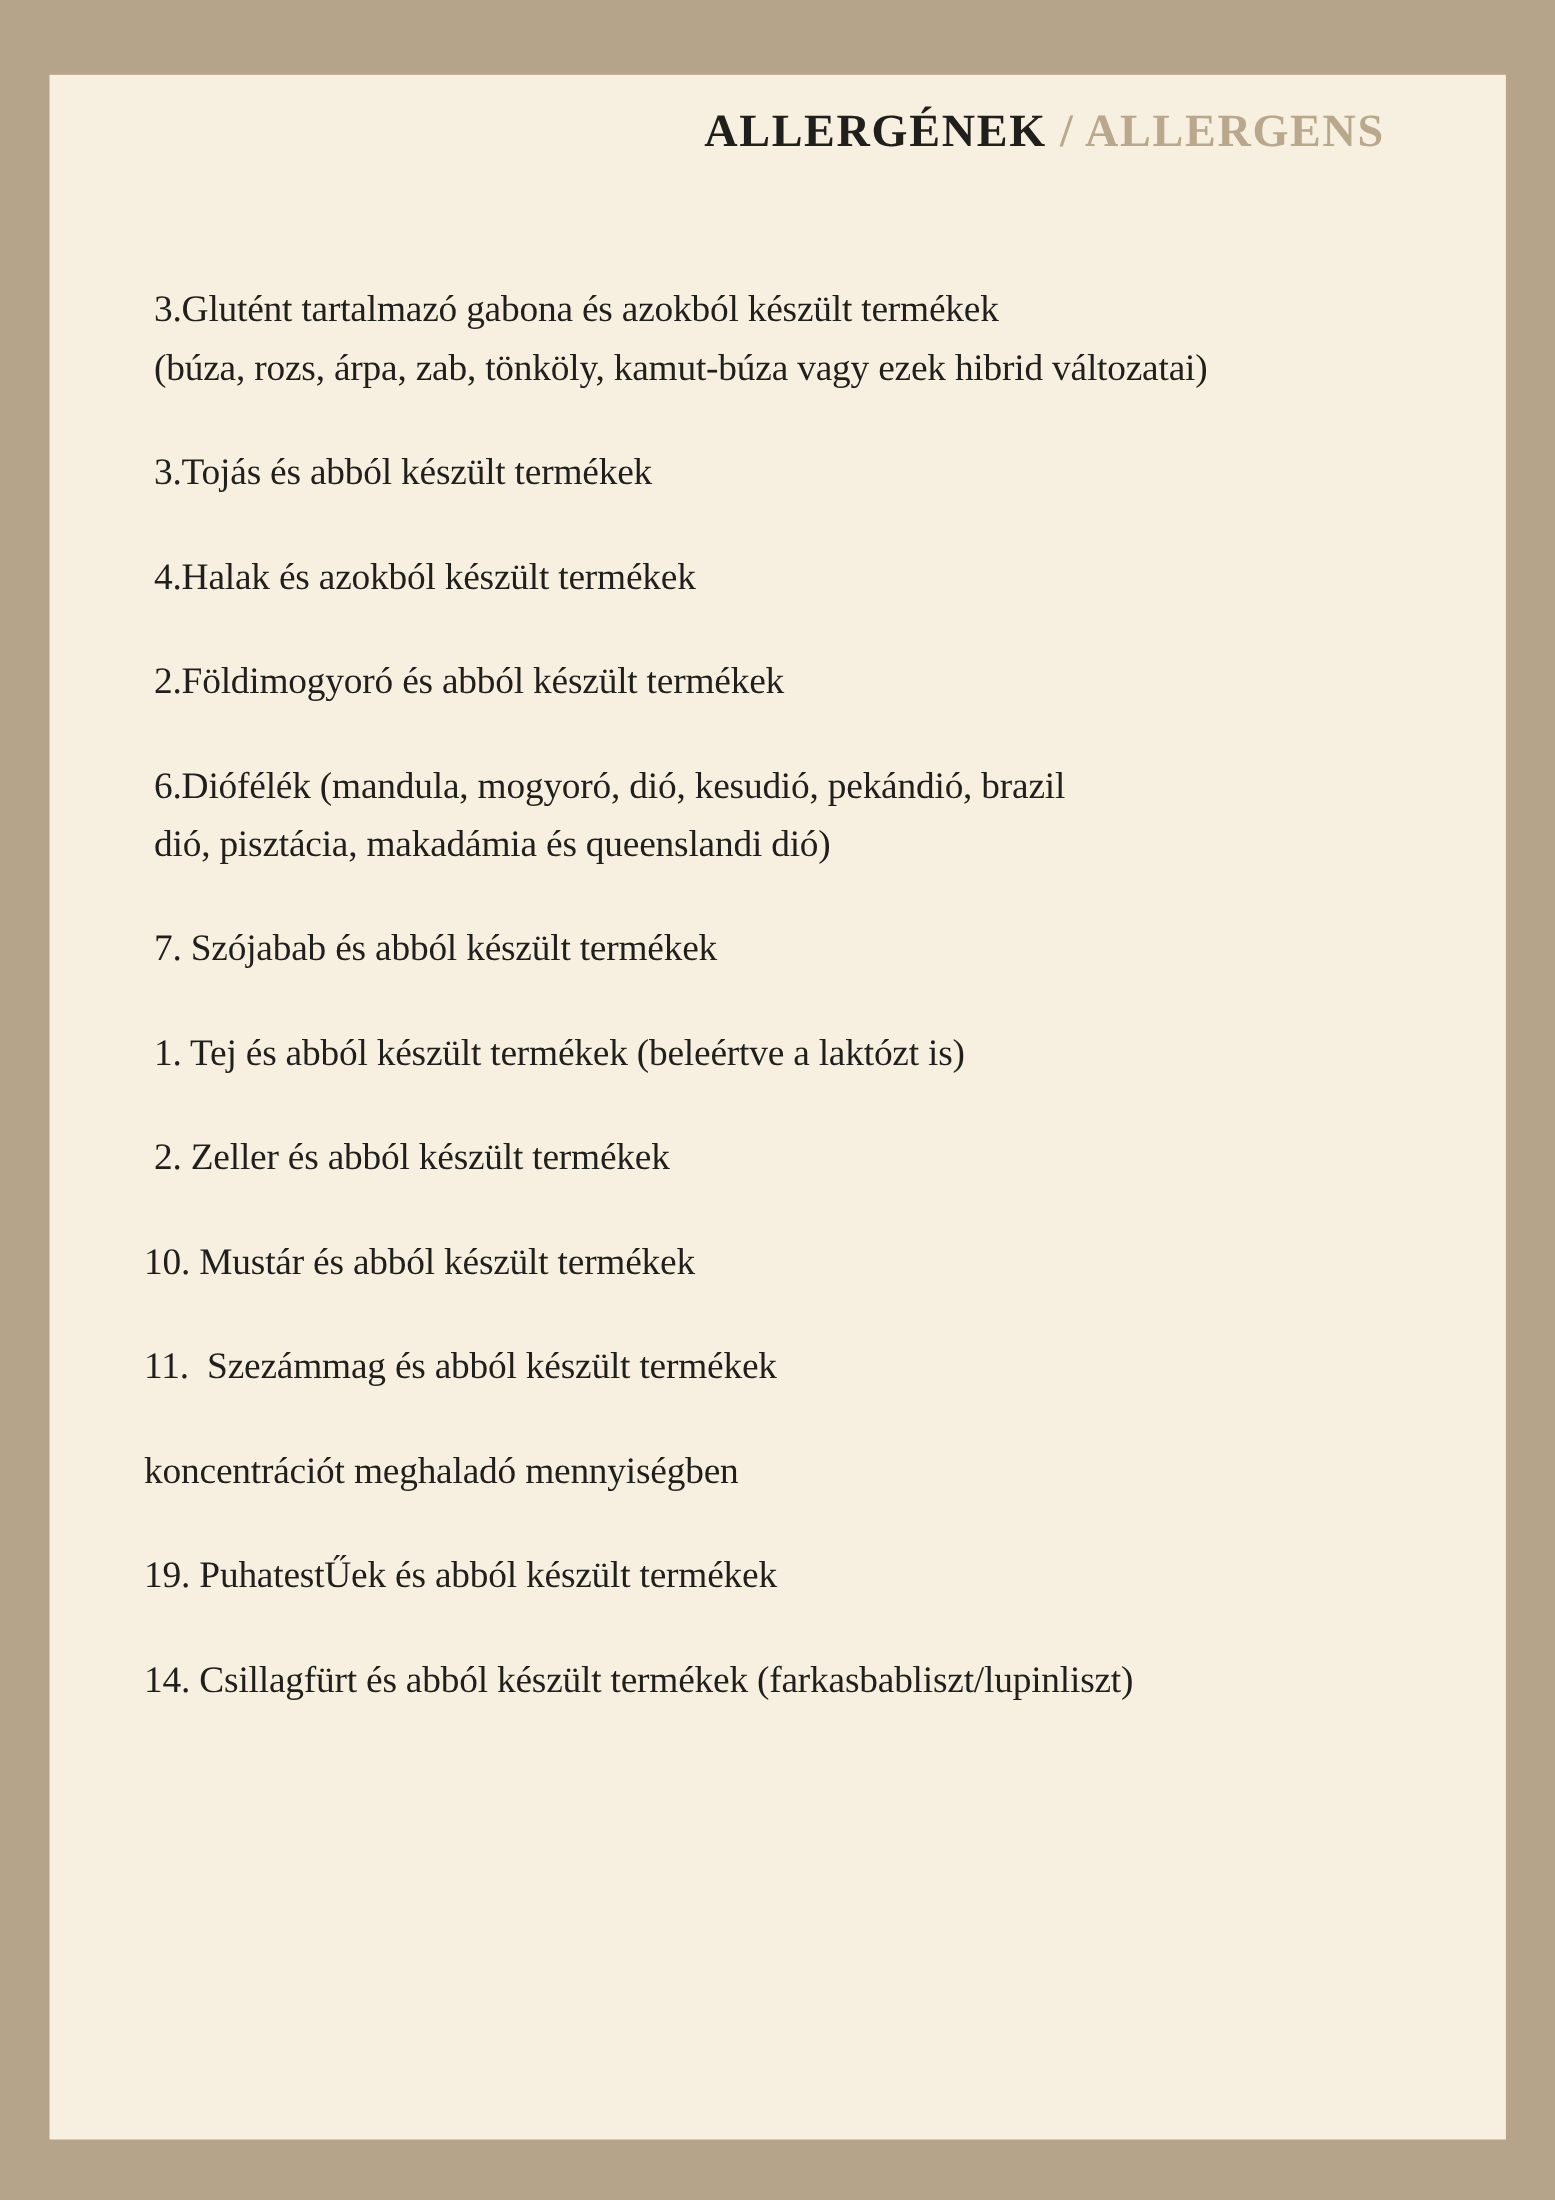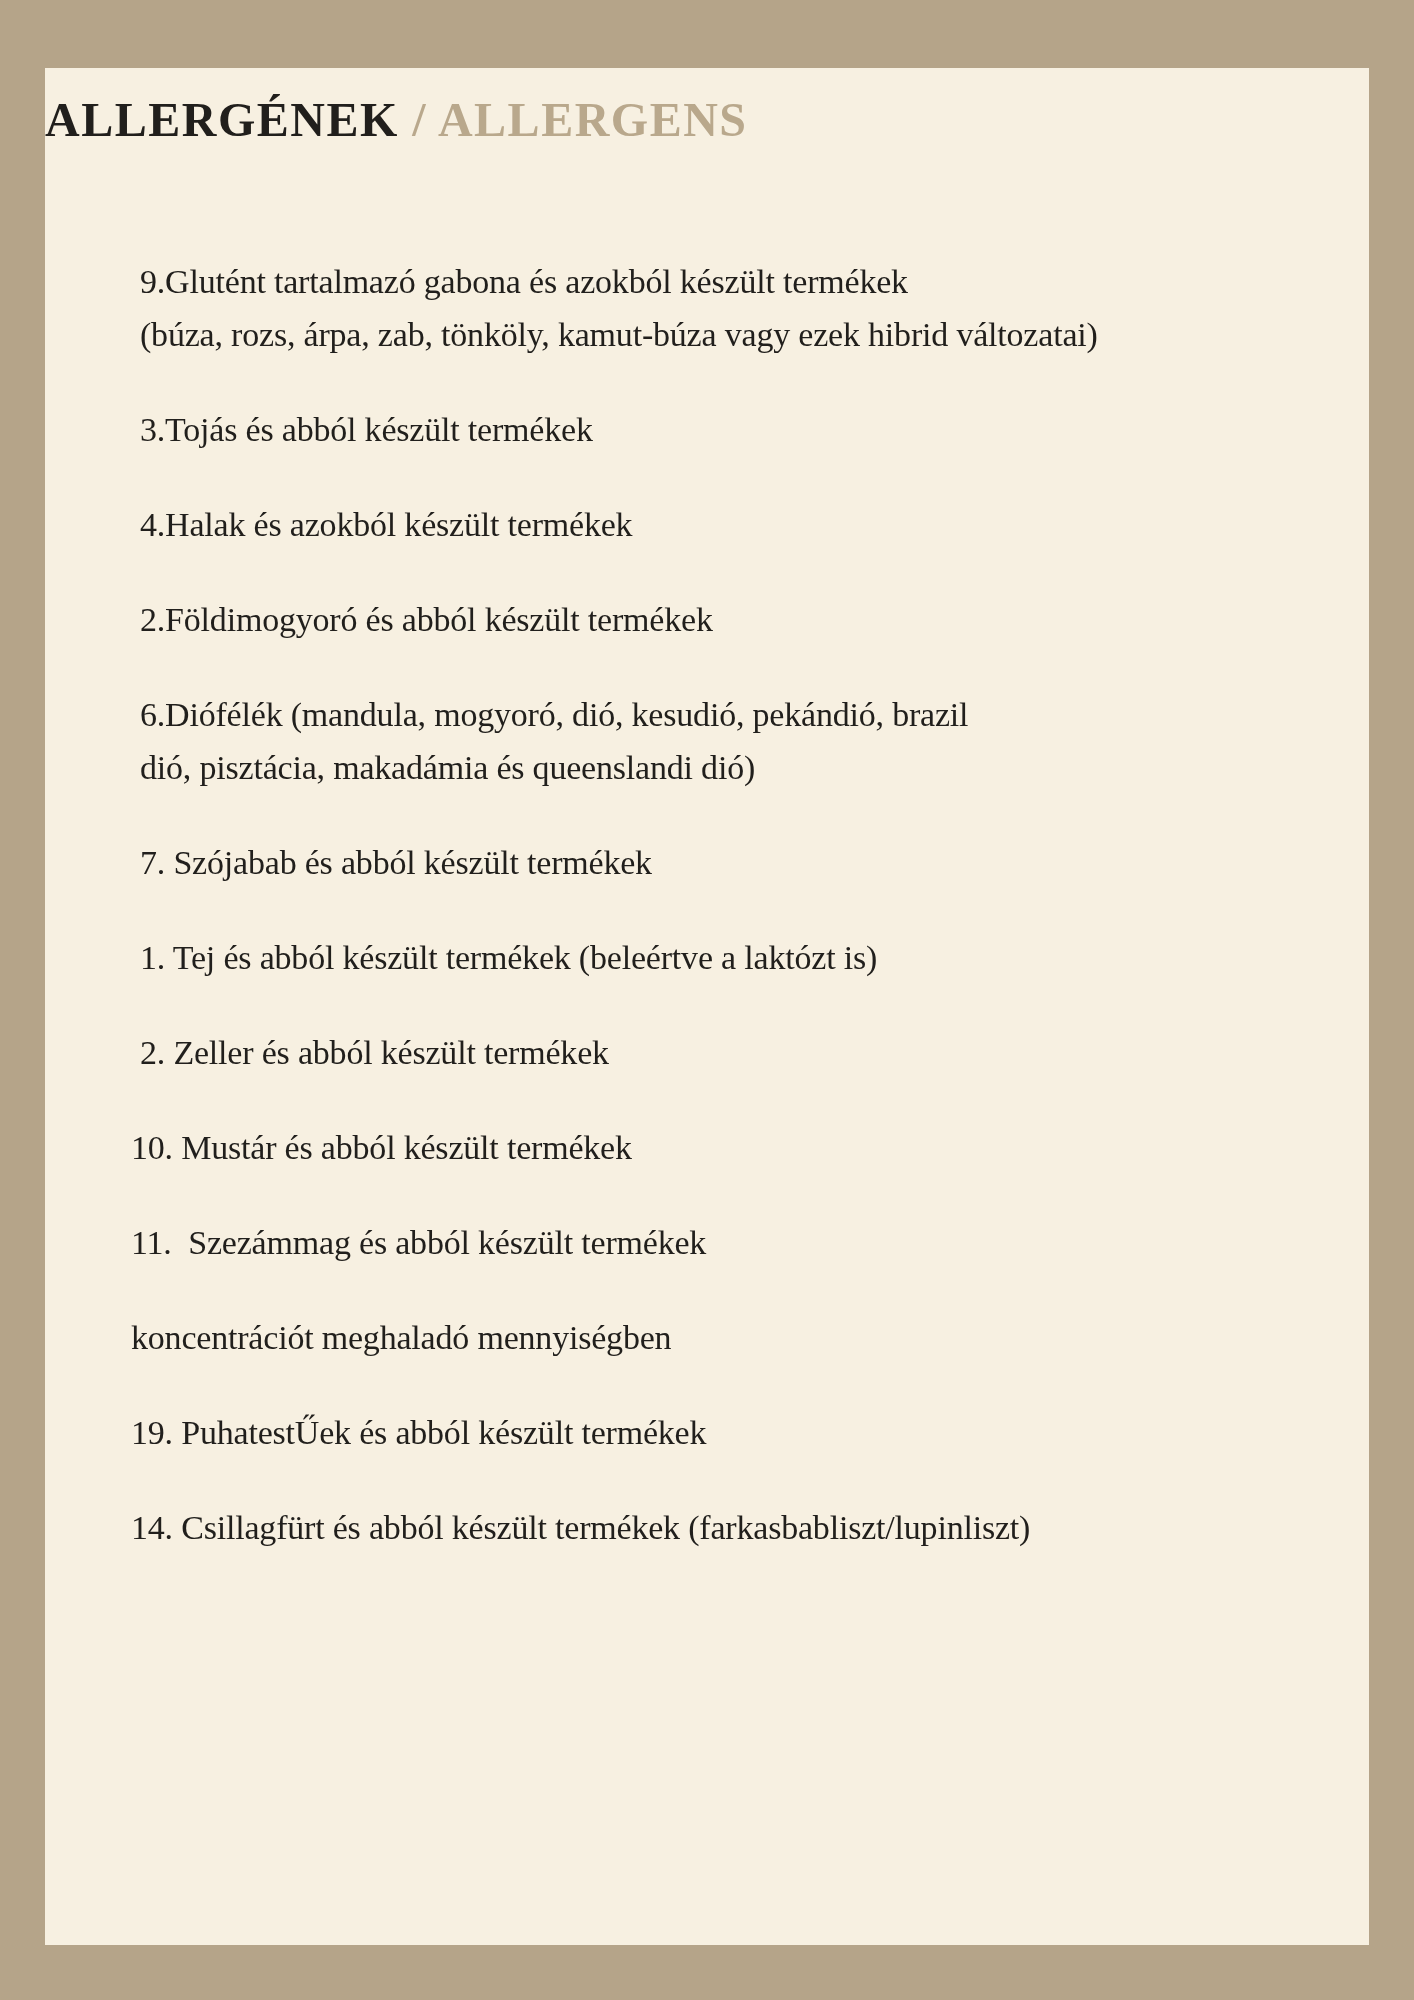--- a/index.html
+++ b/index.html
@@ -17,22 +17,22 @@
   .paper {
     position: absolute;
     top: 68px;
     left: 45px;
     right: 45px;
     bottom: 55px;
     background: var(--paper, #f7f0e1);
   }
   .title {
     margin: 27px 110px 0 0;
-    text-align: left;
-    font-size: 48px;
+    text-align: right;
+    font-size: 42px;
     line-height: 50px;
     font-weight: bold;
     letter-spacing: 1.5px;
     color: var(--text, #211f1c);
   }
   .title .accent {
     color: var(--accent, #b9a88c);
   }
   .list {
     margin-top: 110px;
@@ -53,21 +53,21 @@
   }
 </style>
 </head>
 <body>
 
 <div class="paper">
   <h1 class="title"><span>ALLERGÉNEK</span><span class="accent"> / </span><span class="accent">ALLERGENS</span></h1>
 
   <div class="list">
       <div class="item">
-        <div class="line">9.Glutént tartalmazó gabona és azokból készült termékek</div>
+        <div class="line">3.Glutént tartalmazó gabona és azokból készült termékek</div>
         <div class="line">(búza, rozs, árpa, zab, tönköly, kamut-búza vagy ezek hibrid változatai)</div>
       </div>
       <div class="item">
         <div class="line">3.Tojás és abból készült termékek</div>
       </div>
       <div class="item">
         <div class="line">4.Halak és azokból készült termékek</div>
       </div>
       <div class="item">
         <div class="line">2.Földimogyoró és abból készült termékek</div>

